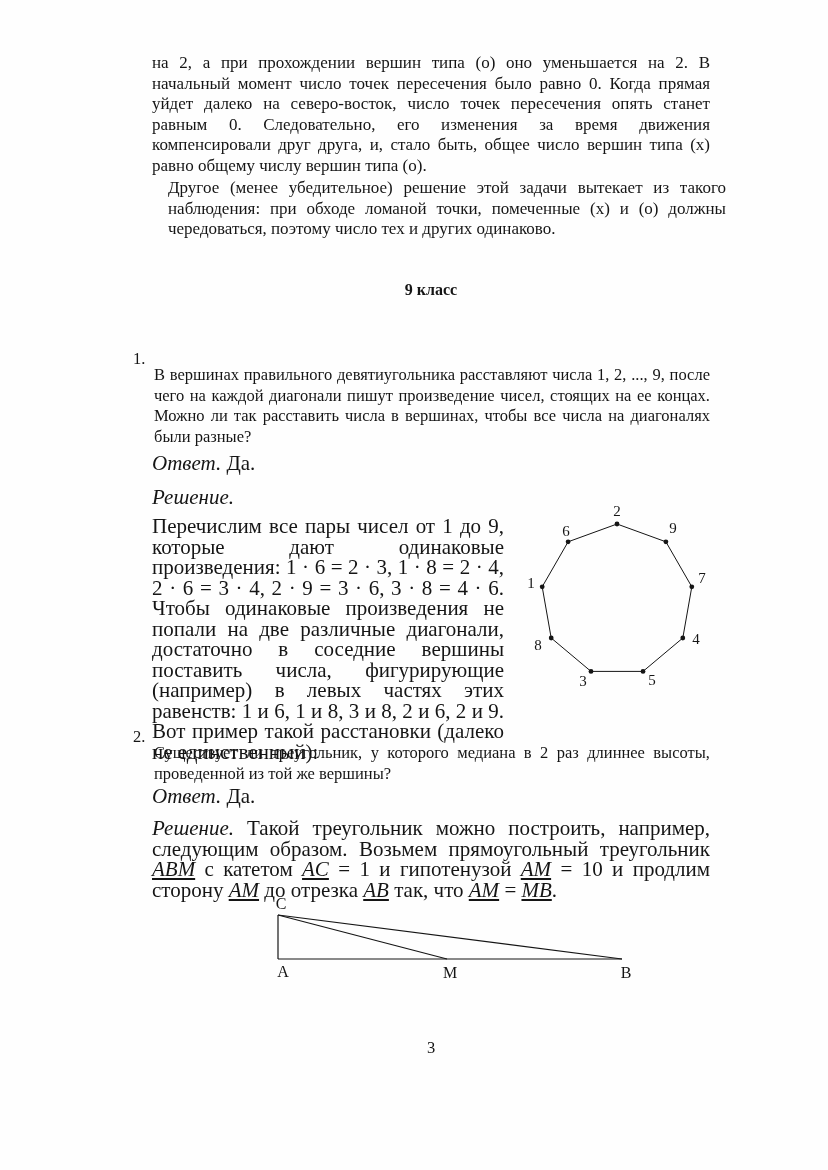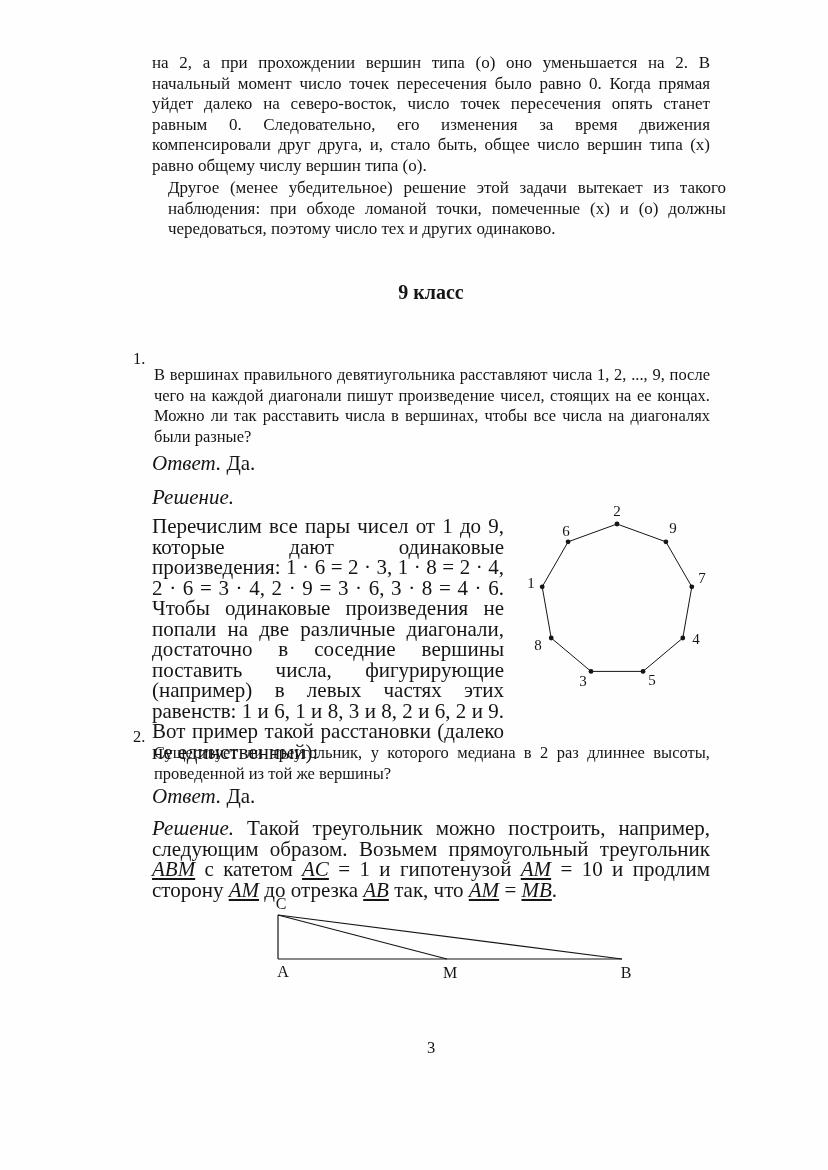--- a/index.html
+++ b/index.html
@@ -15,21 +15,21 @@
   .block { position: absolute; }
   .para {
     width: 558px; left: 152px;
     font-size: 17px; line-height: 20.5px;
     text-align: justify;
   }
   .heading {
     left: 152px; width: 558px;
     text-align: center;
     font-weight: bold;
-    font-size: 20px;
+    font-size: 16px;
   }
   .problem {
     left: 133px; width: 577px;
     display: flex;
     font-size: 16.5px; line-height: 20.5px;
   }
   .problem-num { width: 21px; flex: 0 0 21px; }
   .problem-text { flex: 1; text-align: justify; margin-top: 16px; }
   .indent-block { left: 152px; width: 558px; font-size: 21px; line-height: 20.5px; }
   .narrow { width: 352px; }

